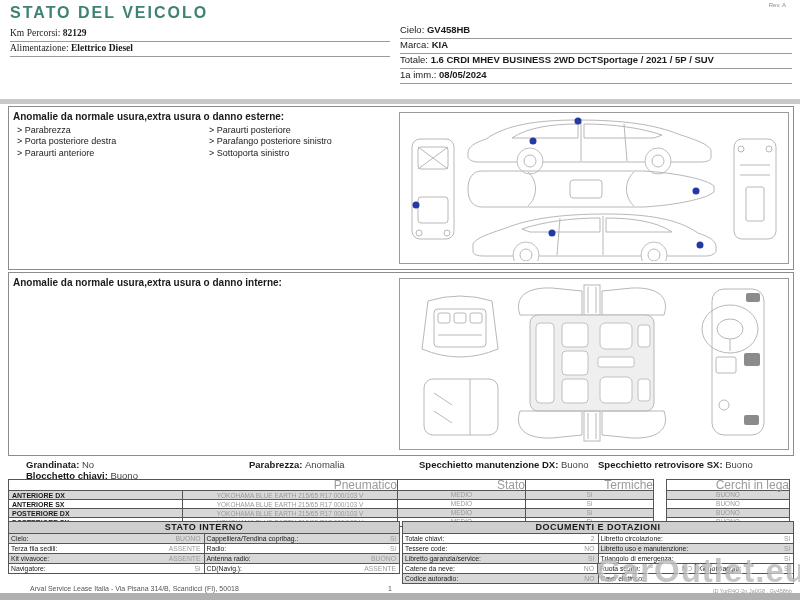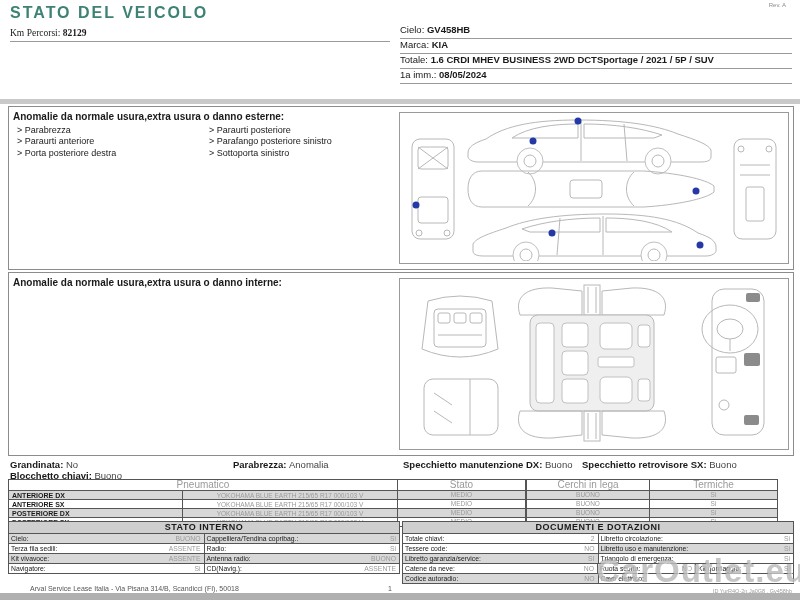--- a/index.html
+++ b/index.html
@@ -32,28 +32,28 @@
   #int-diagram{left:390px;top:5px;width:388px;height:170px;}
   svg{display:block;}
   .sk{stroke:#b8b8b8;fill:none;stroke-width:1;}
   .skf{stroke:#b8b8b8;fill:#efefef;stroke-width:1;}
   .skw{stroke:#c0c0c0;fill:#ffffff;stroke-width:1;}
   .dot{fill:#2438a6;stroke:none;}
   .dk{fill:#8b8b8b;stroke:none;}
 
   
   #summary{position:absolute;left:10px;top:459px;width:782px;height:22px;font-size:9.5px;}
-  .sum-item{position:absolute;white-space:nowrap;}
+  .sum-item{position:absolute;white-space:nowrap;margin-left:16px;}
   .sum-label{font-weight:bold;}
   .sum-value{color:#444;}
 
   
   #tyres{position:absolute;left:8px;top:479px;display:flex;}
   .ttable{border:1px solid #555;}
-  .thead{font-size:10px;color:#9a9a9a;text-align:center;height:10px;line-height:10px;
+  .thead{font-size:12px;color:#9a9a9a;text-align:right;height:10px;line-height:10px;
          border-bottom:1px solid #555;}
   .trow{display:flex;height:8px;border-bottom:1px solid #555;align-items:center;}
   .trow:last-child{border-bottom:none;}
   .shaded{background:#d8d8d8;}
   .tpos{width:170px;font-size:7px;font-weight:bold;padding-left:3px;border-right:1px solid #555;
         height:100%;display:flex;align-items:center;}
   .tval{flex:1;font-size:6.5px;color:#9a9a9a;text-align:center;}
   #t-pneu{width:388px;}
   #t-stato{width:127px;border-left:none;}
   #t-term{width:127px;border-left:none;margin-right:12px;}
@@ -87,35 +87,36 @@
 <body>
 
 <div class="band" id="band-top"></div>
 <div class="band" id="band-bottom"></div>
 
 <div id="page-title">STATO DEL VEICOLO</div>
 <div id="rev-label">Rev. A</div>
 
 <div id="veh-left">
     <div class="info-row"><span class="ilabel">Km Percorsi: </span><span class="ivalue">82129</span></div>
+    <div class="info-row"><span class="ilabel">Alimentazione: </span><span class="ivalue">Elettrico Diesel</span></div>
   </div>
 <div id="veh-right">
     <div class="info-row"><span class="ilabel">Cielo: </span><span class="ivalue">GV458HB</span></div>
     <div class="info-row"><span class="ilabel">Marca: </span><span class="ivalue">KIA</span></div>
     <div class="info-row"><span class="ilabel">Totale: </span><span class="ivalue">1.6 CRDI MHEV BUSINESS 2WD DCTSportage / 2021 / 5P / SUV</span></div>
     <div class="info-row"><span class="ilabel">1a imm.: </span><span class="ivalue">08/05/2024</span></div>
   </div>
 
 <div class="section-box" id="ext-box">
   <div class="section-heading">Anomalie da normale usura,extra usura o danno esterne:</div>
   <div class="bullets">
     <ul id="ext-col1">
         <li>Parabrezza</li>
+        <li>Porta posteriore destra</li>
         <li>Paraurti anteriore</li>
-        <li>Porta posteriore destra</li>
       </ul>
     <ul id="ext-col2">
         <li>Paraurti posteriore</li>
         <li>Parafango posteriore sinistro</li>
         <li>Sottoporta sinistro</li>
       </ul>
   </div>
   <div class="diagram-box" id="ext-diagram">
     <svg width="386" height="148" viewBox="0 0 386 148">
       <defs>
@@ -266,38 +267,38 @@
   </div>
   <div class="ttable" id="t-stato">
     <div class="thead">Stato</div>
     <div id="stato-rows">
         <div class="tcell shaded">MEDIO</div>
         <div class="tcell">MEDIO</div>
         <div class="tcell shaded">MEDIO</div>
         <div class="tcell">MEDIO</div>
       </div>
   </div>
+  <div class="ttable" id="t-term">
+    <div class="thead">Termiche</div>
+    <div id="term-rows">
+        <div class="tcell shaded">Si</div>
+        <div class="tcell">Si</div>
+        <div class="tcell shaded">Si</div>
+        <div class="tcell">Si</div>
+      </div>
+  </div>
   <div class="ttable" id="t-cerchi">
     <div class="thead">Cerchi in lega</div>
     <div id="cerchi-rows">
         <div class="tcell shaded">BUONO</div>
         <div class="tcell">BUONO</div>
         <div class="tcell shaded">BUONO</div>
         <div class="tcell">BUONO</div>
       </div>
   </div>
-  <div class="ttable" id="t-term">
-    <div class="thead">Termiche</div>
-    <div id="term-rows">
-        <div class="tcell shaded">Si</div>
-        <div class="tcell">Si</div>
-        <div class="tcell shaded">Si</div>
-        <div class="tcell">Si</div>
-      </div>
-  </div>
 </div>
 
 <div class="btable" id="t-interno">
   <div class="btitle">STATO INTERNO</div>
   <div id="si-rows">
       <div class="btrow">
         <div class="bcell shaded" style="flex: 2 1 0%;">
           <span class="blabel">Cielo:</span>
           <span class="bvalue">BUONO</span>
         </div>

